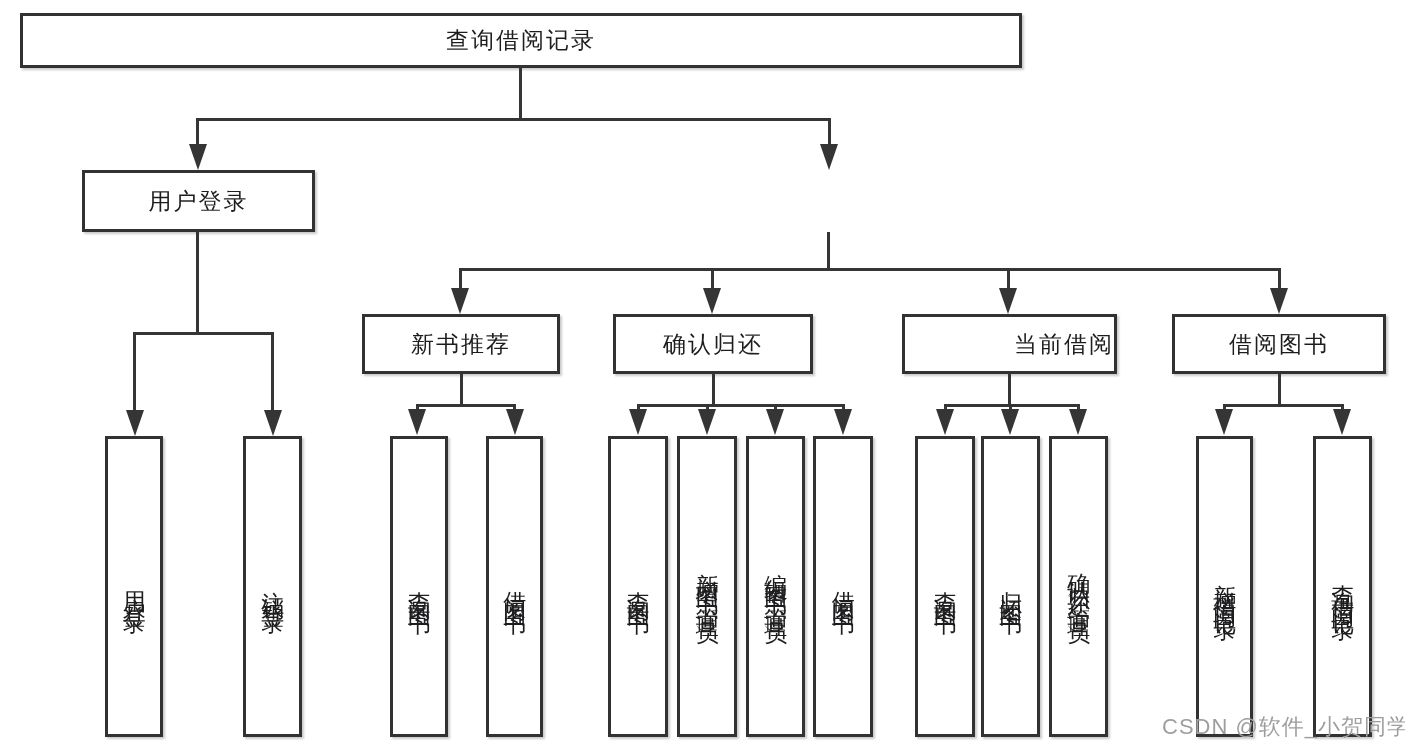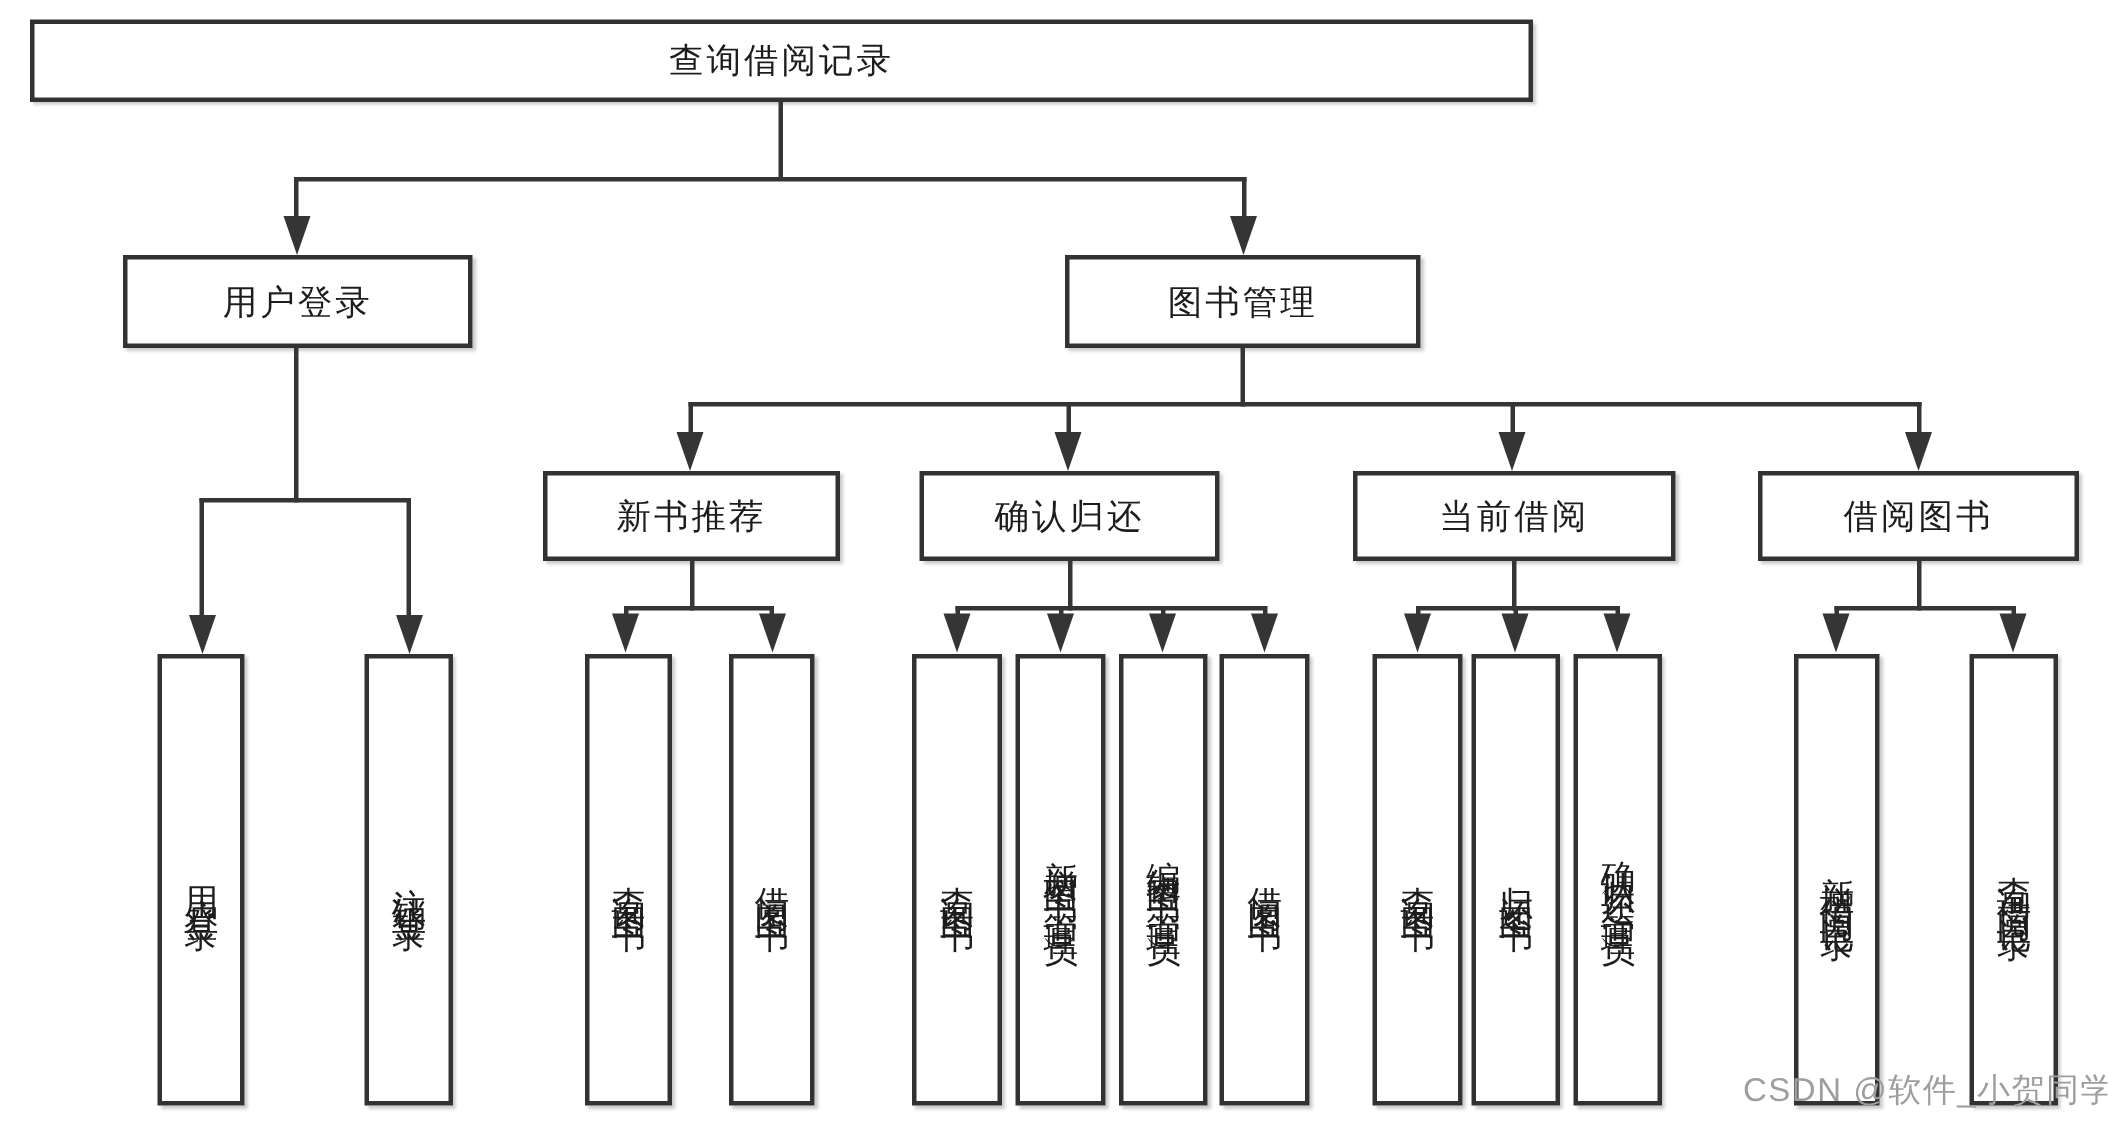--- a/index.html
+++ b/index.html
@@ -47,42 +47,39 @@
   <div class="vline" style="left:519px;top:68px;height:52px;"></div>
   <div class="hline" style="left:196px;top:118px;width:635px;"></div>
   <div class="vline" style="left:196px;top:118px;height:30px;"></div>
   <div class="arrow" style="left:189px;top:144px;"></div>
   <div class="vline" style="left:828px;top:118px;height:30px;"></div>
   <div class="arrow" style="left:820px;top:144px;"></div>
 
   <div class="node" style="left:82px;top:170px;width:233px;height:62px;">
     <span class="lbl">用户登录</span>
   </div>
-  <div class="node" style="left:710px;top:170px;width:237px;height:62px;">
-    <span class="lbl">图书管理</span>
-  </div>
 
   <div class="vline" style="left:827px;top:232px;height:39px;"></div>
   <div class="hline" style="left:459px;top:268px;width:822px;"></div>
   <div class="vline" style="left:459px;top:268px;height:26px;"></div>
   <div class="arrow" style="left:451px;top:288px;"></div>
   <div class="vline" style="left:711px;top:268px;height:26px;"></div>
   <div class="arrow" style="left:703px;top:288px;"></div>
   <div class="vline" style="left:1007px;top:268px;height:26px;"></div>
   <div class="arrow" style="left:999px;top:288px;"></div>
   <div class="vline" style="left:1278px;top:268px;height:26px;"></div>
   <div class="arrow" style="left:1270px;top:288px;"></div>
 
   <div class="node" style="left:362px;top:314px;width:198px;height:60px;text-align:center;">
     <span class="lbl">新书推荐</span>
   </div>
   <div class="node" style="left:613px;top:314px;width:200px;height:60px;">
     <span class="lbl">确认归还</span>
   </div>
-  <div class="node" style="left:902px;top:314px;width:215px;height:60px;">
+  <div class="node" style="left:902px;top:314px;width:215px;height:60px;justify-content:flex-end;">
     <span class="lbl">当前借阅</span>
   </div>
   <div class="node" style="left:1172px;top:314px;width:214px;height:60px;">
     <span class="lbl">借阅图书</span>
   </div>
 
   <div class="vline" style="left:196px;top:232px;height:103px;"></div>
   <div class="hline" style="left:133px;top:332px;width:141px;"></div>
   <div class="vline" style="left:133px;top:332px;height:80px;"></div>
   <div class="arrow" style="left:126px;top:410px;"></div>

